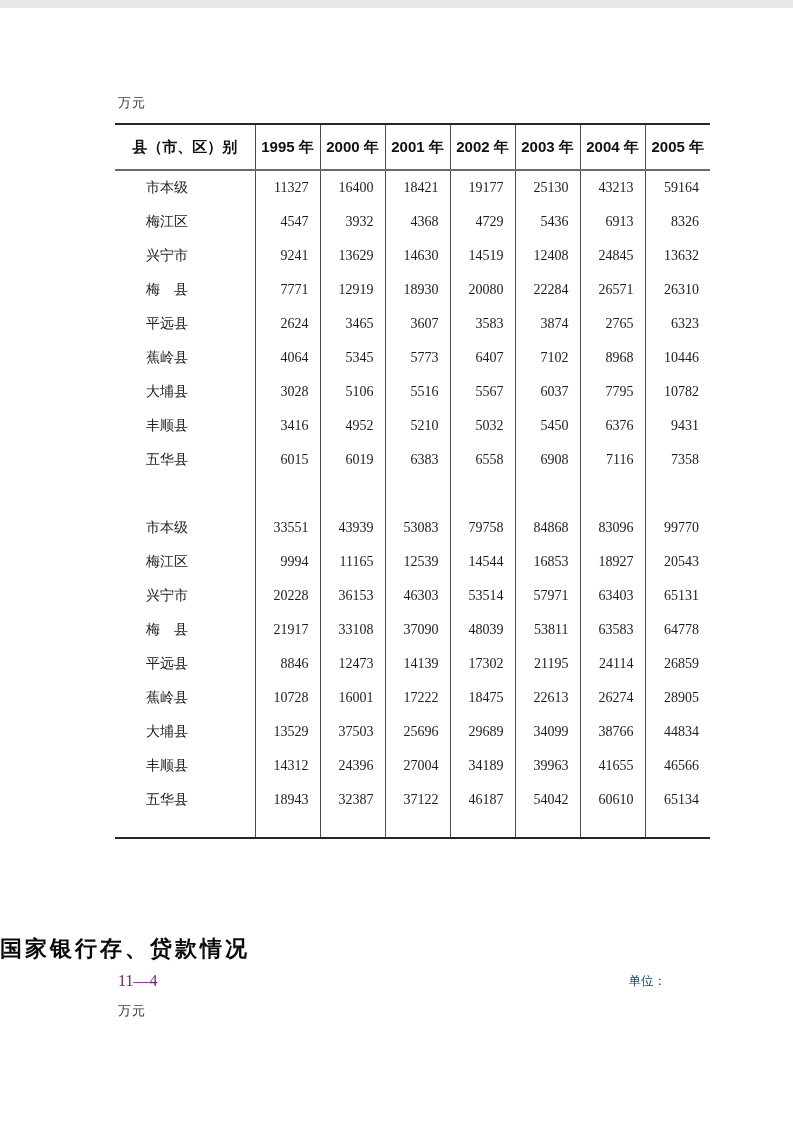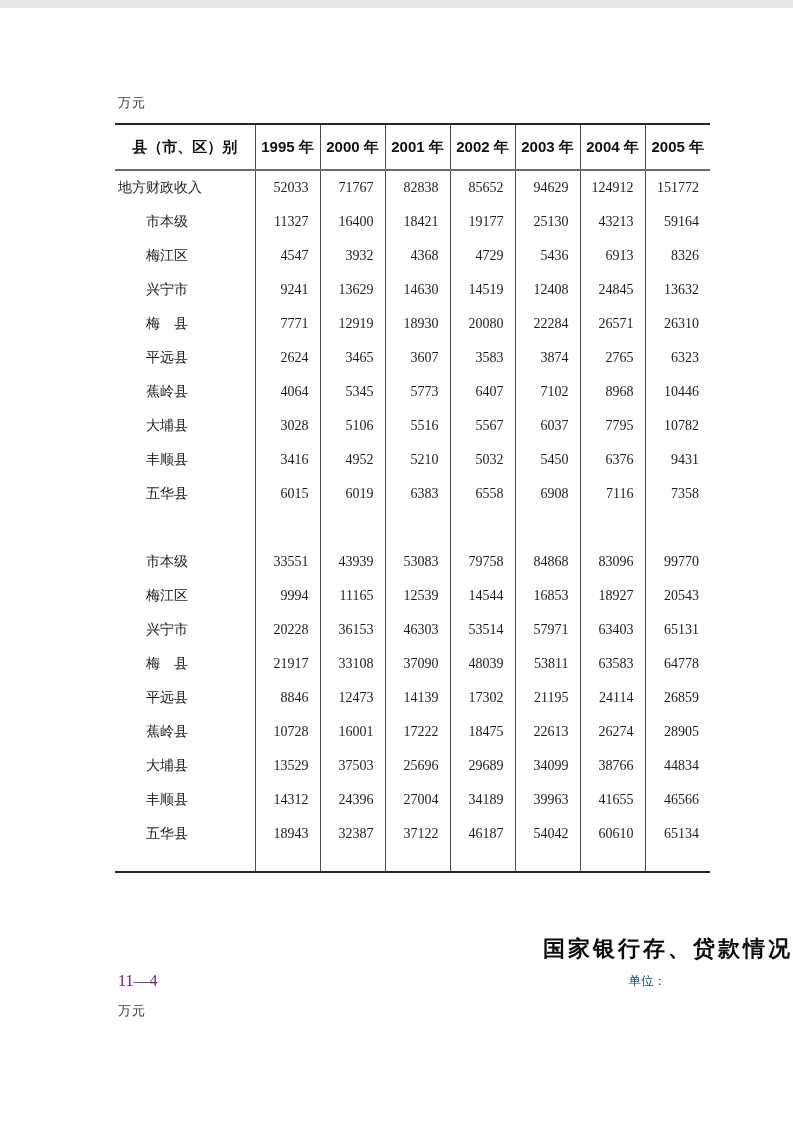--- a/index.html
+++ b/index.html
@@ -54,21 +54,21 @@
   td.label { text-align: left; padding-left: 3px; white-space: pre; }
   td.label.indent { padding-left: 31px; }
   td.num { text-align: right; padding-right: 11px; font-family: "Liberation Serif", serif; }
   tr.spacer-row td { height: 34px; }
   tr.endpad-row td { height: 20px; }
   .next-title {
     position: absolute;
     left: 0;
     right: 0;
     top: 926px;
-    text-align: right;
+    text-align: left;
     font-family: "Liberation Sans", sans-serif;
     font-weight: bold;
     font-size: 22px;
     letter-spacing: 3px;
     color: #0a0a0a;
   }
   .footer-number {
     position: absolute;
     left: 118px;
     top: 964px;
@@ -116,30 +116,20 @@
         <th class="year">2000 年</th>
         <th class="year">2001 年</th>
         <th class="year">2002 年</th>
         <th class="year">2003 年</th>
         <th class="year">2004 年</th>
         <th class="year">2005 年</th>
       </tr>
     </thead>
     <tbody>
         <tr>
-          <td class="label">地方财政收入</td>
-          <td class="num year">52033</td>
-          <td class="num year">71767</td>
-          <td class="num year">82838</td>
-          <td class="num year">85652</td>
-          <td class="num year">94629</td>
-          <td class="num year">124912</td>
-          <td class="num year">151772</td>
-        </tr>
-        <tr>
           <td class="label indent">市本级</td>
           <td class="num year">11327</td>
           <td class="num year">16400</td>
           <td class="num year">18421</td>
           <td class="num year">19177</td>
           <td class="num year">25130</td>
           <td class="num year">43213</td>
           <td class="num year">59164</td>
         </tr>
         <tr>

